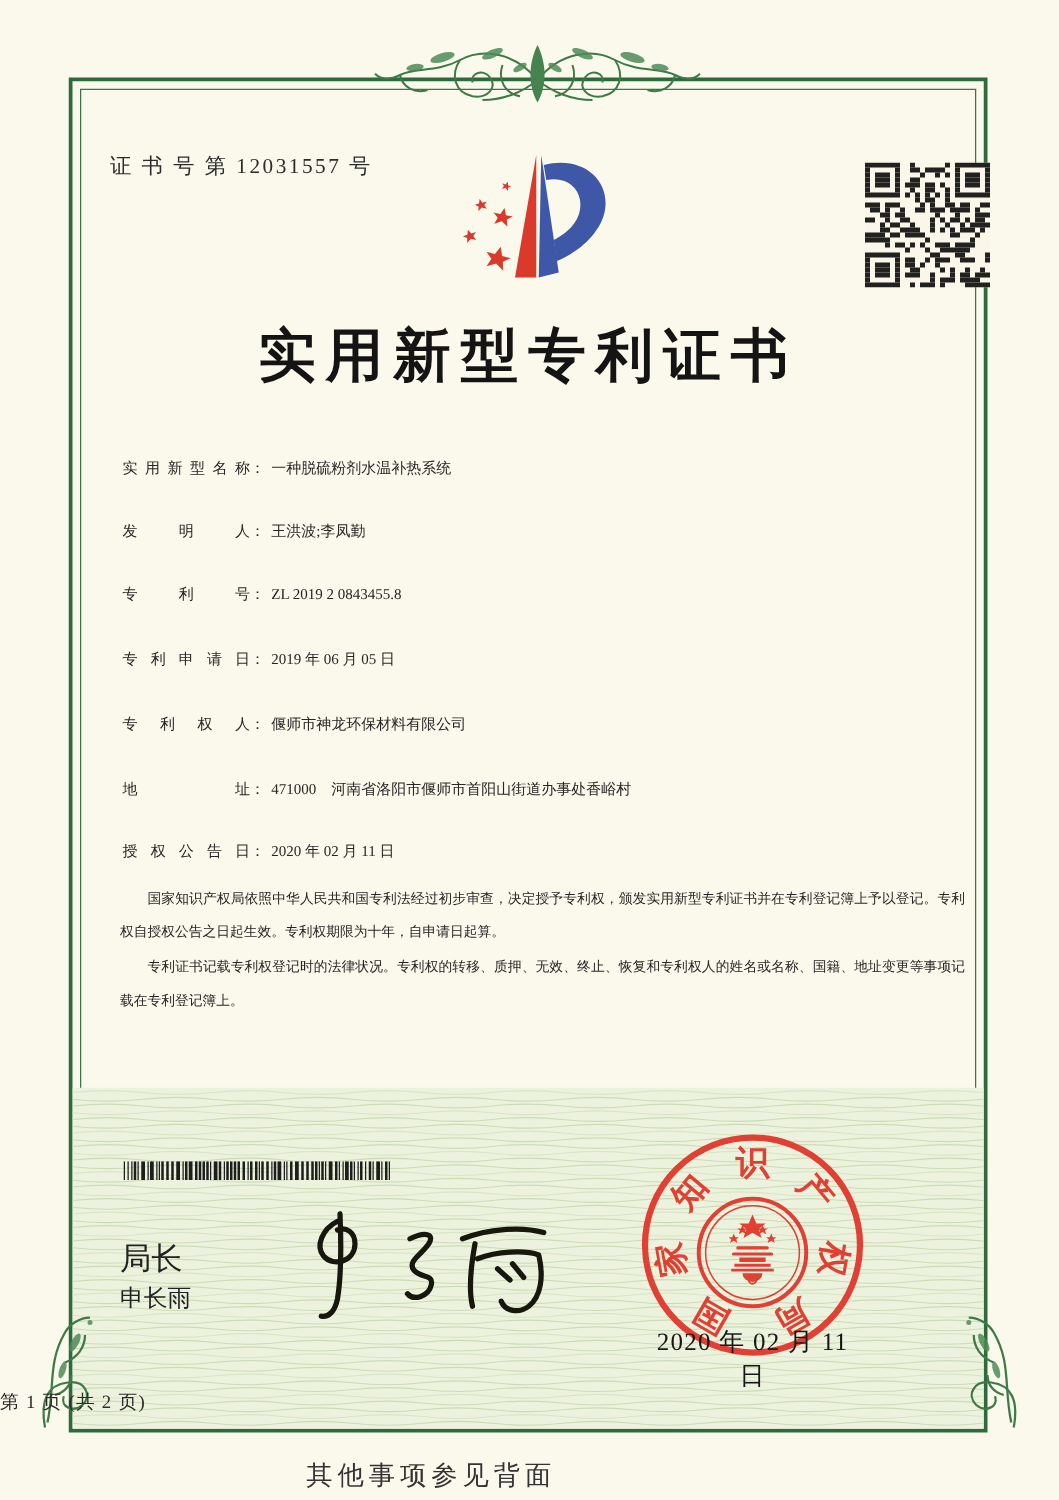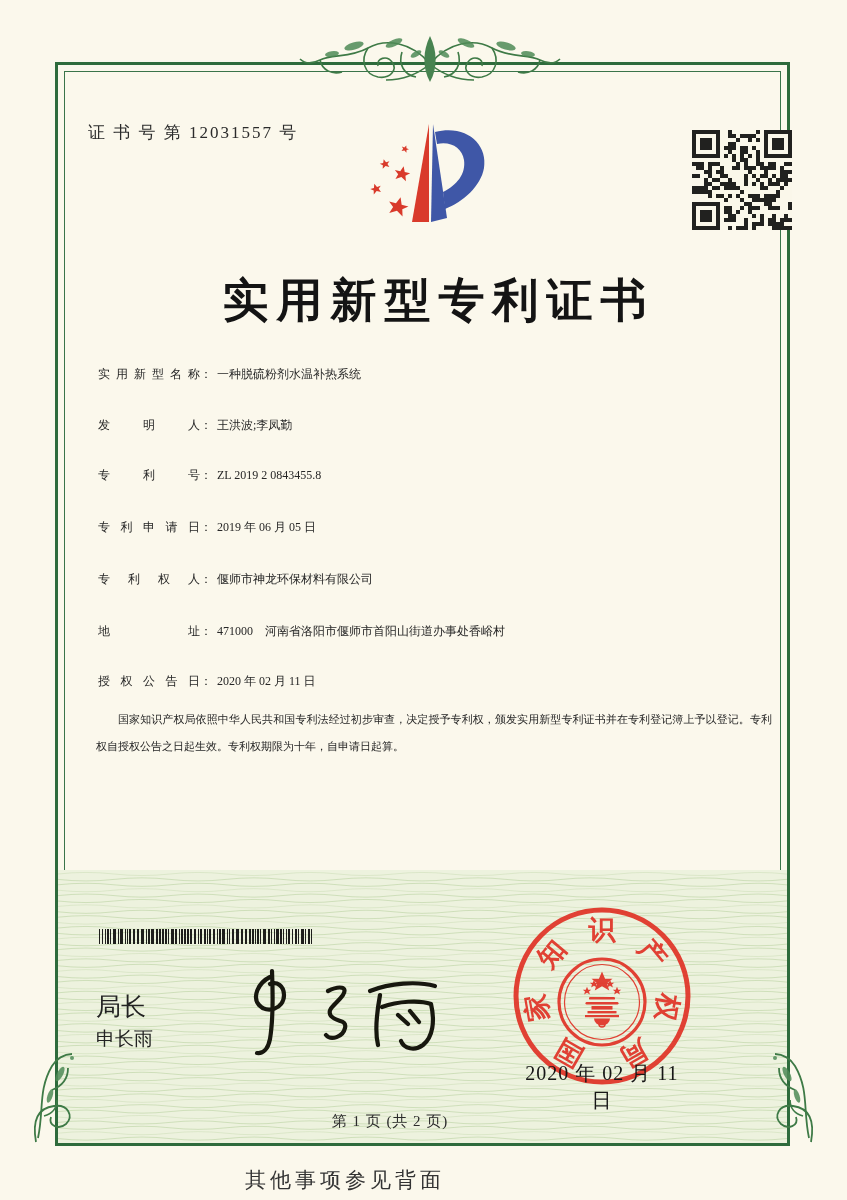--- a/index.html
+++ b/index.html
@@ -10,21 +10,21 @@
   
   .frame-outer{position:absolute;left:55px;top:62px;width:735px;height:1084px;
                border:3px solid #2e6b3c;}
   .frame-inner{position:absolute;left:64px;top:71px;width:717px;height:1066px;
                border:1px solid #3a744a;}
 
   
   .cert-no{position:absolute;left:88px;top:121px;font-size:17px;letter-spacing:2px;color:#2b2b2b;}
   .logo{position:absolute;left:352px;top:112px;width:160px;height:125px;}
   .qr{position:absolute;left:692px;top:130px;width:100px;height:100px;}
-  .title{position:absolute;left:55px;top:254px;width:735px;margin:16px;text-align:center;
+  .title{position:absolute;left:55px;top:254px;width:735px;margin:0;text-align:center;
          font-size:46px;font-weight:700;letter-spacing:8px;color:#141414;}
 
   
   .row{position:absolute;left:98px;font-size:12px;color:#262626;white-space:nowrap;width:680px;}
   .lbl{display:inline-block;width:102px;text-align:justify;text-align-last:justify;
        text-justify:inter-character;}
   .lbl-sm{width:90px;}
   .colon{display:inline-block;width:17px;}
   .extra{position:absolute;left:332px;top:0;}
 
@@ -47,21 +47,21 @@
   .director-name{position:absolute;left:96px;top:1026px;font-size:19px;
                  font-family:Liberation Mono, monospace;color:#222;}
   .signature{position:absolute;left:232px;top:965px;width:210px;height:92px;}
 
   .seal{position:absolute;left:508px;top:902px;width:188px;height:188px;opacity:.92;}
   .seal-ch{font-family:"Liberation Serif",serif;font-size:27px;font-weight:bold;fill:#e03226;
            text-anchor:middle;dominant-baseline:central;}
   .seal-date{position:absolute;left:512px;top:1060px;width:180px;text-align:center;
              font-size:20px;color:#161616;letter-spacing:1px;}
 
-  .page-number{position:absolute;left:0;top:1112px;width:780px;text-align:center;
+  .page-number{position:absolute;left:0;top:1112px;width:780px;text-align:left;
                font-size:15px;color:#2b2b2b;letter-spacing:1px;}
   .back-note{position:absolute;left:0;top:1166px;width:690px;text-align:center;
              font-size:21px;color:#333;letter-spacing:4px;}
 </style>
 </head>
 <body>
 
 <svg width="0" height="0" style="position:absolute" aria-hidden="true">
   <defs>
     <path id="st" d="M0,-10 L2.94,-3.09 L10,-3.09 L4.76,1.18 L6.88,8.09 L0,4 L-6.88,8.09 L-4.76,1.18 L-10,-3.09 L-2.94,-3.09 Z"></path>
@@ -511,20 +511,21 @@
   </div>
   <div class="row" style="top:623px">
     <span class="lbl">地址</span><span class="colon">：</span><span class="val">471000　河南省洛阳市偃师市首阳山街道办事处香峪村</span>
   </div>
   <div class="row" style="top:673px">
     <span class="lbl">授权公告日</span><span class="colon">：</span><span class="val">2020 年 02 月 11 日</span>
   </div>
 
   <div class="paras">
     <p>国家知识产权局依照中华人民共和国专利法经过初步审查，决定授予专利权，颁发实用新型专利证书并在专利登记簿上予以登记。专利权自授权公告之日起生效。专利权期限为十年，自申请日起算。</p>
+    <p>专利证书记载专利权登记时的法律状况。专利权的转移、质押、无效、终止、恢复和专利权人的姓名或名称、国籍、地址变更等事项记载在专利登记簿上。</p>
   </div>
 
   <svg class="barcode" id="barcode-svg" viewBox="0 0 220 15" preserveAspectRatio="none">
       <rect x="1" y="0" width="1" height="15" fill="#1e1e1c"></rect>
       <rect x="4" y="0" width="1" height="15" fill="#1e1e1c"></rect>
       <rect x="7" y="0" width="1" height="15" fill="#1e1e1c"></rect>
       <rect x="9" y="0" width="2" height="15" fill="#1e1e1c"></rect>
       <rect x="12" y="0" width="1" height="15" fill="#1e1e1c"></rect>
       <rect x="15" y="0" width="3" height="15" fill="#1e1e1c"></rect>
       <rect x="20" y="0" width="1" height="15" fill="#1e1e1c"></rect>

